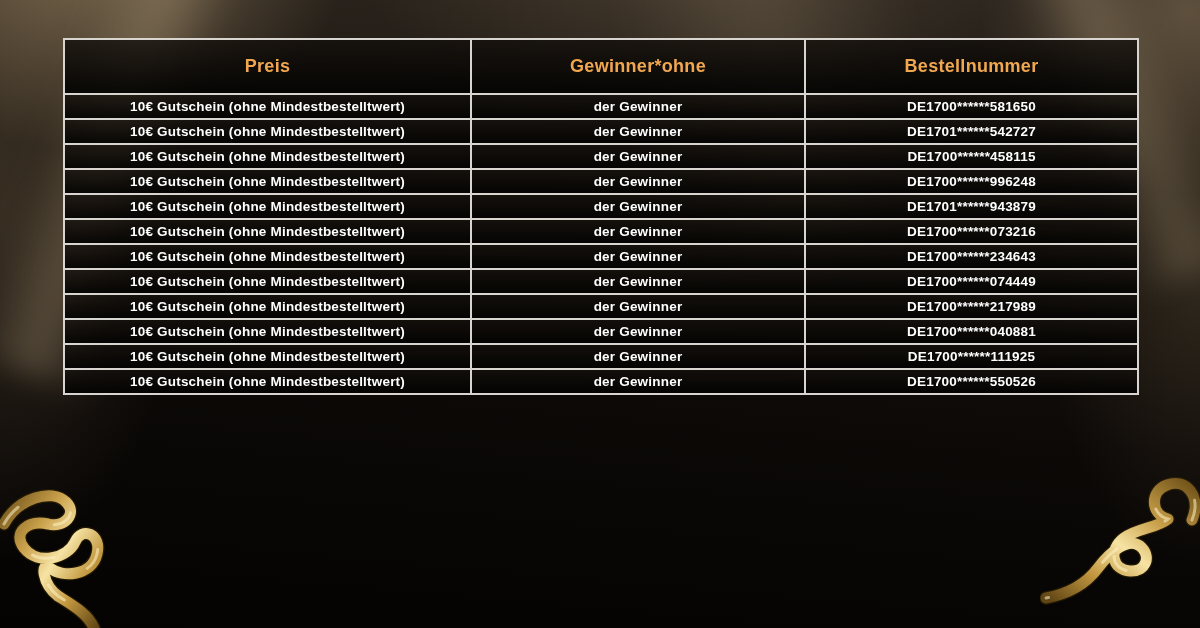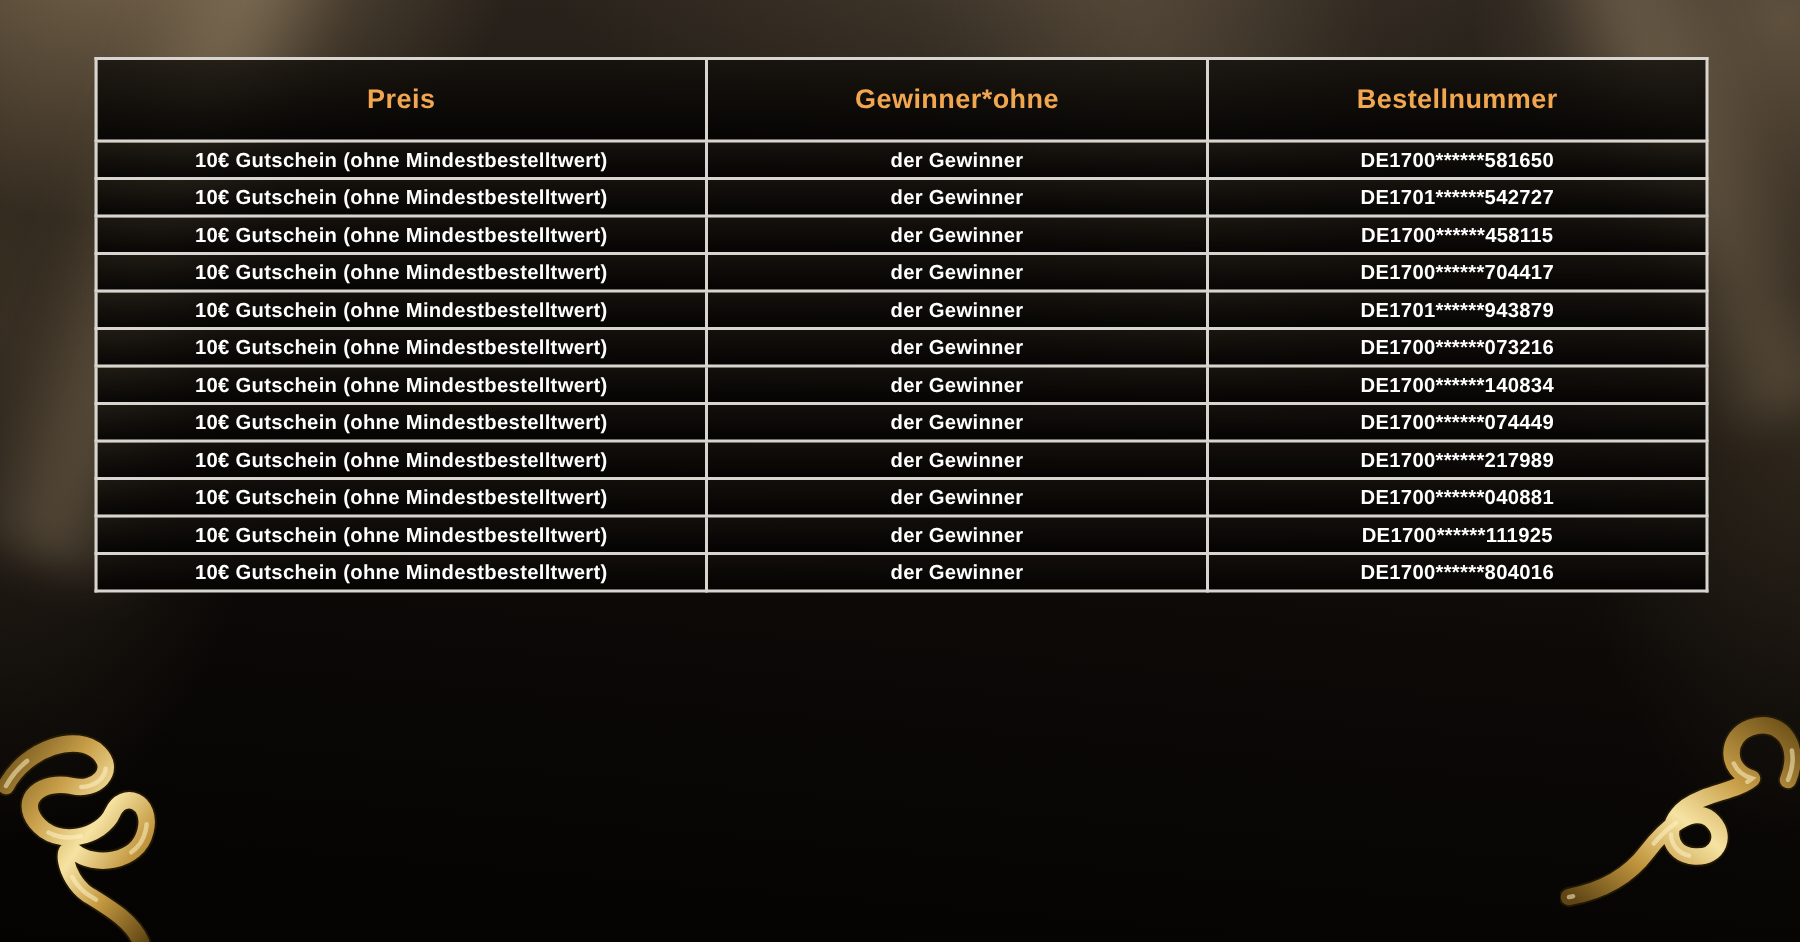--- a/index.html
+++ b/index.html
@@ -115,36 +115,36 @@
         <td>DE1701******542727</td>
       </tr>
       <tr>
         <td>10€ Gutschein (ohne Mindestbestelltwert)</td>
         <td>der Gewinner</td>
         <td>DE1700******458115</td>
       </tr>
       <tr>
         <td>10€ Gutschein (ohne Mindestbestelltwert)</td>
         <td>der Gewinner</td>
-        <td>DE1700******704417</td>
+        <td>DE1700******996248</td>
       </tr>
       <tr>
         <td>10€ Gutschein (ohne Mindestbestelltwert)</td>
         <td>der Gewinner</td>
         <td>DE1701******943879</td>
       </tr>
       <tr>
         <td>10€ Gutschein (ohne Mindestbestelltwert)</td>
         <td>der Gewinner</td>
         <td>DE1700******073216</td>
       </tr>
       <tr>
         <td>10€ Gutschein (ohne Mindestbestelltwert)</td>
         <td>der Gewinner</td>
-        <td>DE1700******140834</td>
+        <td>DE1700******234643</td>
       </tr>
       <tr>
         <td>10€ Gutschein (ohne Mindestbestelltwert)</td>
         <td>der Gewinner</td>
         <td>DE1700******074449</td>
       </tr>
       <tr>
         <td>10€ Gutschein (ohne Mindestbestelltwert)</td>
         <td>der Gewinner</td>
         <td>DE1700******217989</td>
@@ -155,21 +155,21 @@
         <td>DE1700******040881</td>
       </tr>
       <tr>
         <td>10€ Gutschein (ohne Mindestbestelltwert)</td>
         <td>der Gewinner</td>
         <td>DE1700******111925</td>
       </tr>
       <tr>
         <td>10€ Gutschein (ohne Mindestbestelltwert)</td>
         <td>der Gewinner</td>
-        <td>DE1700******804016</td>
+        <td>DE1700******550526</td>
       </tr>
     </tbody>
   </table>
 
   <svg class="ribbon ribbon-left" viewBox="0 0 120 144" xmlns="http://www.w3.org/2000/svg">
     <defs>
       <linearGradient id="goldL" x1="0" y1="0" x2="1" y2="1">
         <stop offset="0" stop-color="#6e5118"></stop>
         <stop offset="0.30" stop-color="#c9a04a"></stop>
         <stop offset="0.52" stop-color="#f6e3a3"></stop>

